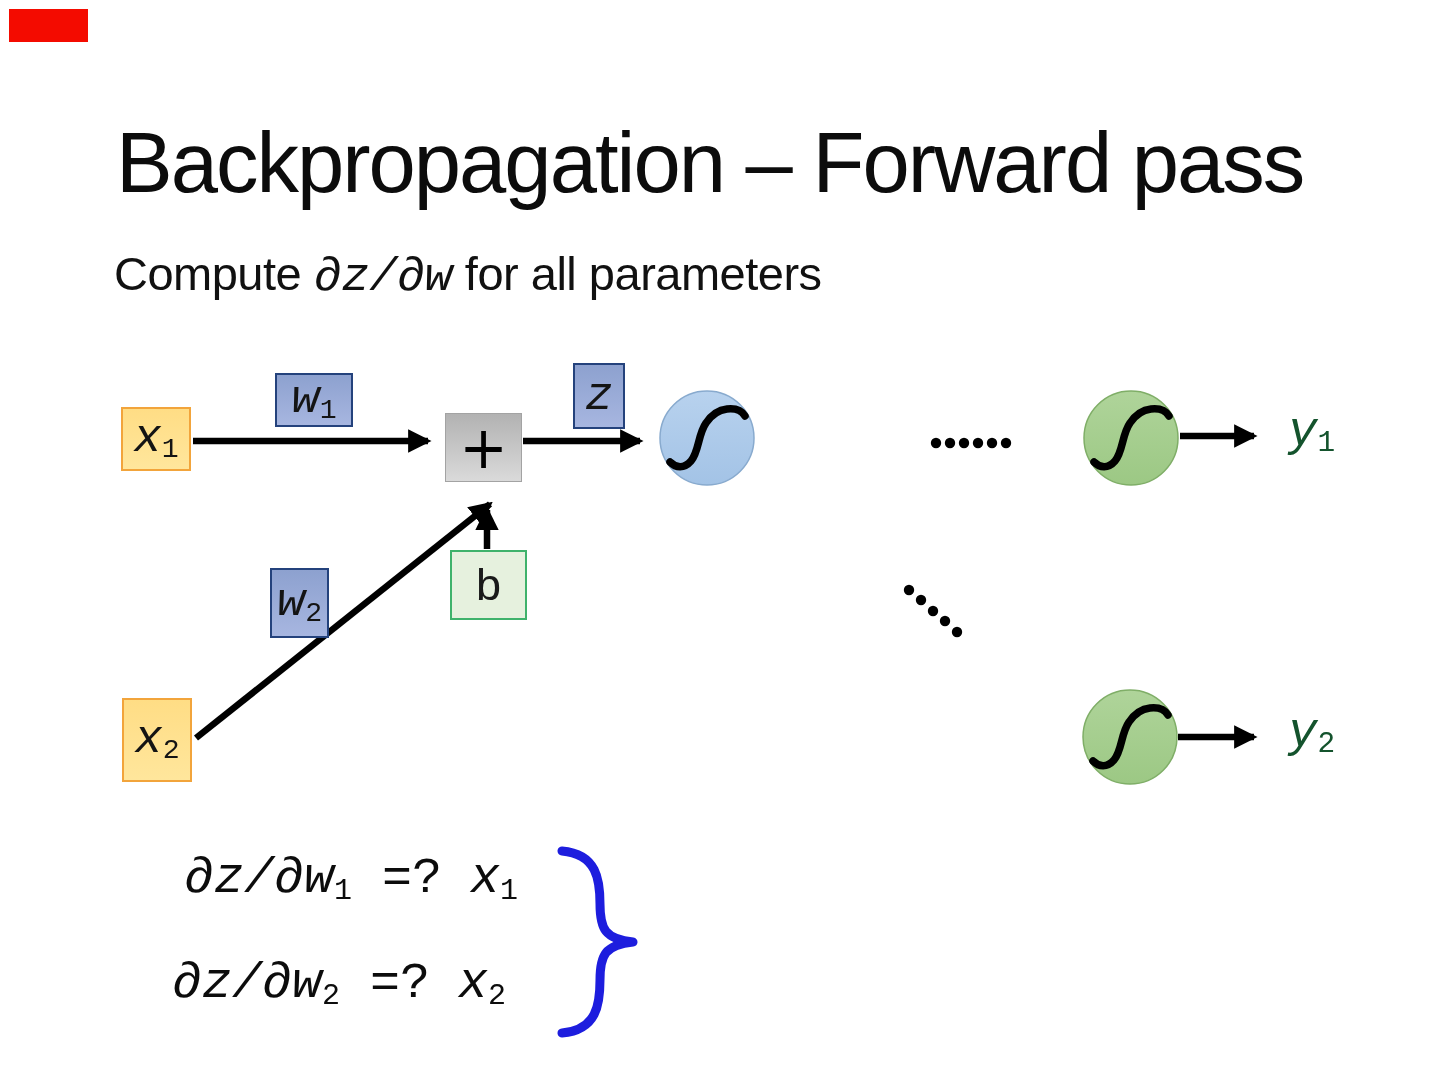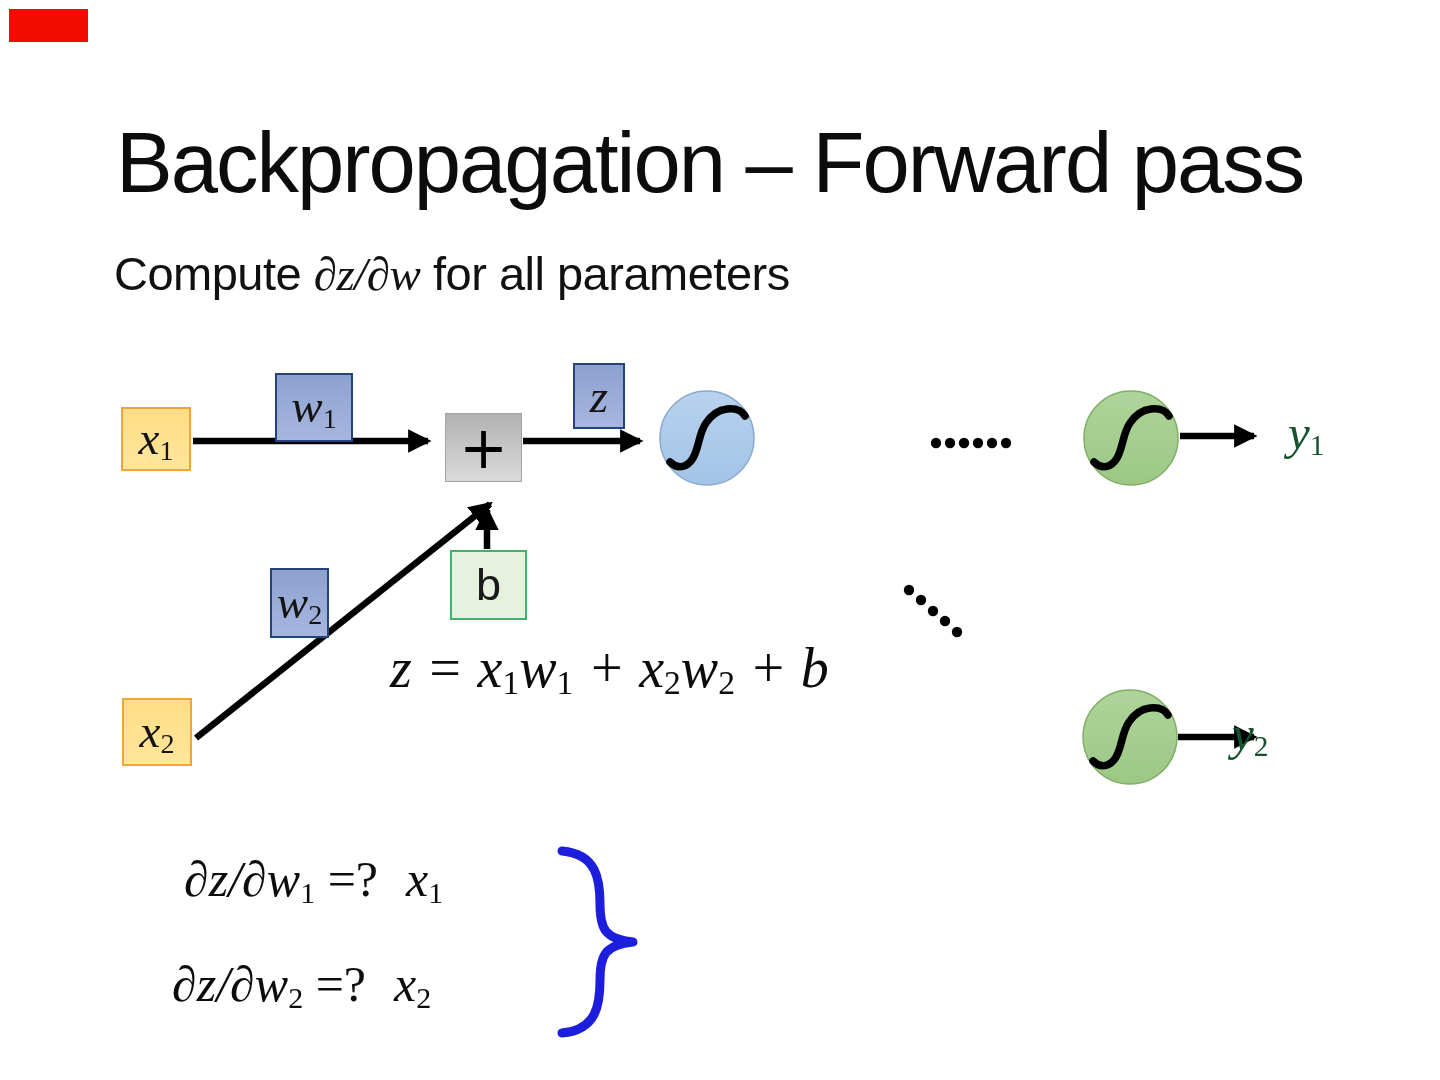--- a/index.html
+++ b/index.html
@@ -2,39 +2,39 @@
 <html><head>
 <meta charset="utf-8">
 <style>
   html,body{margin:0;padding:0;background:#888;}
   #slide{position:relative;width:1440px;height:1080px;background:#ffffff;overflow:hidden;
          font-family:"Liberation Sans",sans-serif;color:#0d0d0d;margin:0 auto;padding-left:17px;}
   .abs{position:absolute;}
   #red-marker{left:9px;top:9px;width:79px;height:33px;background:#f40b00;}
   #title{left:116px;top:114px;font-size:85px;letter-spacing:-2px;white-space:nowrap;color:#0c0c0c;}
   #subtitle{left:114px;top:246px;font-size:47px;letter-spacing:-0.5px;white-space:nowrap;color:#111;}
-  .math{font-family:Liberation Serif, serif;font-style:italic;}
+  .math{font-family:Liberation Mono, monospace;font-style:italic;}
   .sb{font-size:0.60em;font-style:normal;vertical-align:-0.22em;}
   .upr{font-style:normal;}
   .node{position:absolute;display:flex;align-items:center;justify-content:center;box-sizing:border-box;}
   .n-input{background:linear-gradient(#ffdd85,#ffe69c);border:2.5px solid #f2a43b;justify-content:center;}
   .n-weight{background:linear-gradient(#8da1cf,#a7b6e0);border:2.5px solid #24427c;}
   .n-sum{background:linear-gradient(#b2b2b2,#dadada);border:1.5px solid #a3a3a3;}
   .n-bias{background:#e6f1de;border:2px solid #3fb26b;}
   .node .lbl{font-size:47px;color:#141414;}
   #node-sum .lbl{font-family:"DejaVu Sans",sans-serif;font-style:normal;font-size:58px;font-weight:400;color:#000;}
   #node-b .lbl{font-family:"Liberation Sans",sans-serif;font-style:normal;font-size:45px;color:#1a1a1a;}
   #equation{left:390px;top:636px;font-size:56px;white-space:nowrap;color:#0c0c0c;}
   .frow{position:absolute;font-size:50px;white-space:nowrap;color:#0c0c0c;}
   #frow1{left:184px;top:850px;text-align:center;}
   #frow2{left:172px;top:947px;margin-top:8px;}
   .frhs{margin-left:28px;}
   .ylbl{position:absolute;font-size:49px;color:#14532d;}
   #y1{left:1288px;top:404px;}
-  #y2{left:1232px;top:705px;}
+  #y2{left:1288px;top:705px;}
   #note{left:698px;top:866px;font-size:45px;line-height:1.62;letter-spacing:-0.5px;color:#0e0e0e;}
   svg.layer{position:absolute;left:0;top:0;pointer-events:none;}
 </style>
 </head>
 <body>
 
 <div id="slide">
 
   <svg class="layer" width="1440" height="1080" viewBox="0 0 1440 1080">
     <defs>
@@ -92,47 +92,46 @@
 
   <div id="red-marker" class="abs"></div>
 
   <div id="title" class="abs">Backpropagation – Forward pass</div>
   <div id="subtitle" class="abs"><span>Compute </span><span class="math">∂z/∂w</span><span> for all parameters</span></div>
 
   <div class="node n-input" id="node-x1" style="left:121px;top:407px;width:70px;height:64px;">
       <span class="lbl math"><span>x</span><span class="sb">1</span></span>
     </div>
 
-  <div class="node n-weight" id="node-w1" style="left:275px;top:373px;width:78px;height:69px;">
+  <div class="node n-weight" id="node-w1" style="left:275px;top:373px;width:78px;height:54px;">
       <span class="lbl math"><span>w</span><span class="sb">1</span></span>
     </div>
 
   <div class="node n-sum" id="node-sum" style="left:445px;top:413px;width:77px;height:69px;">
       <span class="lbl">+</span>
     </div>
 
   <div class="node n-weight" id="node-z" style="left:573px;top:363px;width:52px;height:66px;">
       <span class="lbl math">z</span>
     </div>
 
   <div class="node n-bias" id="node-b" style="left:450px;top:550px;width:77px;height:70px;">
       <span class="lbl">b</span>
     </div>
 
   <div class="node n-weight" id="node-w2" style="left:270px;top:568px;width:59px;height:70px;">
       <span class="lbl math"><span>w</span><span class="sb">2</span></span>
     </div>
 
-  <div class="node n-input" id="node-x2" style="left:122px;top:698px;width:70px;height:68px;">
+  <div class="node n-input" id="node-x2" style="left:122px;top:698px;width:70px;height:84px;">
       <span class="lbl math"><span>x</span><span class="sb">2</span></span>
     </div>
 
   <div class="ylbl math" id="y1"><span>y</span><span class="sb">1</span></div>
   <div class="ylbl math" id="y2"><span>y</span><span class="sb">2</span></div>
 
-  <div id="equation" class="abs math"><span>z = x</span><span class="sb">1</span><span>w</span><span class="sb">1</span><span> + x</span><span class="sb">2</span><span>w</span><span class="sb">2</span><span> + b</span></div>
 
   <div class="frow math" id="frow1"><span>∂z/∂w</span><span class="sb">1</span><span class="upr"> =?</span><span class="frhs"><span>x</span><span class="sb">1</span></span></div>
 
   <div class="frow math" id="frow2"><span>∂z/∂w</span><span class="sb">2</span><span class="upr"> =?</span><span class="frhs"><span>x</span><span class="sb">2</span></span></div>
 
 
 </div>
 
 </body></html>

